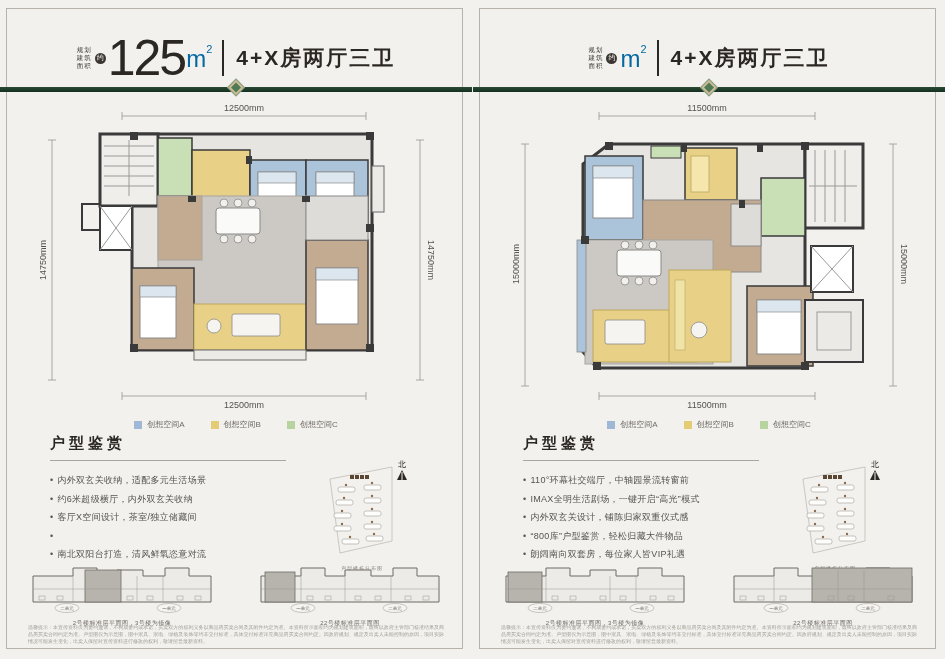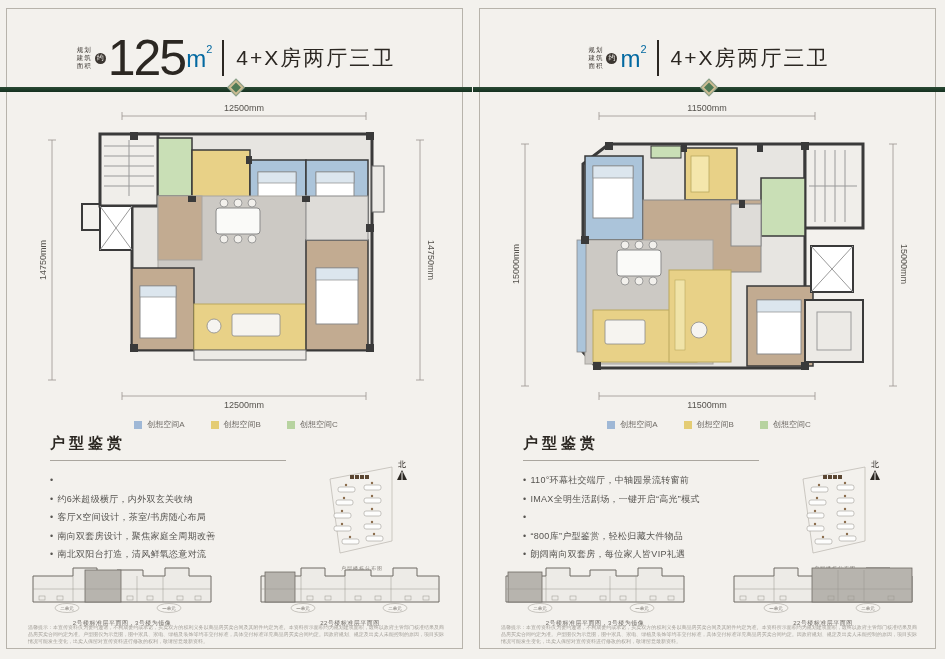--- a/index.html
+++ b/index.html
@@ -14,21 +14,21 @@
   .hdr { position:absolute; top:30px; left:0; width:100%; height:56px;
          display:flex; align-items:center; justify-content:center; }
   .hdr .stack { display:flex; flex-direction:column; font-size:6.5px; line-height:8px;
                 letter-spacing:1px; color:#3b3631; margin-right:3px; }
   .hdr .approx { width:11px; height:11px; border-radius:50%; background:#3b3631; color:#f3f1ed;
                  font-size:7px; display:flex; align-items:center; justify-content:center; margin-right:2px; }
   .hdr .num { font-size:50px; line-height:50px; font-weight:500; letter-spacing:-2px; color:#2b2722; }
   .hdr .unit { font-size:24px; font-weight:500; color:#0369a1; margin-left:1px; }
   .hdr .unit sup { font-size:11px; vertical-align:14px; }
   .hdr .vbar { width:2px; height:36px; background:#2b2722; margin:0 12px 0 10px; }
-  .hdr .type { font-size:21px; font-weight:400; letter-spacing:2px; color:#2b2722; }
+  .hdr .type { font-size:21px; font-weight:700; letter-spacing:2px; color:#2b2722; }
 
   
   .greenline { position:absolute; top:87px; left:0; width:100%; height:5px;
                background:linear-gradient(#2a4a35,#14301f); }
   .diamond { position:absolute; top:82px; left:50%; width:11px; height:11px;
              transform:translateX(-50%) rotate(45deg); background:#4f7a55;
              border:2px solid #cdbd94; box-shadow:0 0 0 1px #8aa08a; }
 
   
   .plan { position:absolute; top:100px; left:36px; width:400px; height:312px; }
@@ -186,32 +186,32 @@
           <span>创想空间C</span>
         </div>
     </div>
 
     <div class="section">
       <div class="title">户型鉴赏</div>
       <div class="rule"></div>
       <div class="bullets">
         <div class="bullet">
             <span class="dot">•</span>
+            <span>内外双玄关收纳，适配多元生活场景</span>
           </div>
         <div class="bullet">
             <span class="dot">•</span>
             <span>约6米超级横厅，内外双玄关收纳</span>
           </div>
         <div class="bullet">
             <span class="dot">•</span>
-            <span>客厅X空间设计，茶室/书房随心布局</span>
-          </div>
-        <div class="bullet">
-            <span class="dot">•</span>
-            <span>南向双套房设计，聚焦家庭全周期改善</span>
+            <span>客厅X空间设计，茶室/独立储藏间</span>
+          </div>
+        <div class="bullet">
+            <span class="dot">•</span>
           </div>
         <div class="bullet">
             <span class="dot">•</span>
             <span>南北双阳台打造，清风鲜氧恣意对流</span>
           </div>
       </div>
     </div>
 
     <div class="minimap">
       <svg viewBox="0 0 108 104" width="108" height="104">
@@ -433,20 +433,21 @@
         <div class="bullet">
             <span class="dot">•</span>
             <span>110°环幕社交端厅，中轴园景流转窗前</span>
           </div>
         <div class="bullet">
             <span class="dot">•</span>
             <span>IMAX全明生活剧场，一键开启“高光”模式</span>
           </div>
         <div class="bullet">
             <span class="dot">•</span>
+            <span>内外双玄关设计，铺陈归家双重仪式感</span>
           </div>
         <div class="bullet">
             <span class="dot">•</span>
             <span>“800库”户型鉴赏，轻松归藏大件物品</span>
           </div>
         <div class="bullet">
             <span class="dot">•</span>
             <span>朗阔南向双套房，每位家人皆VIP礼遇</span>
           </div>
       </div>

